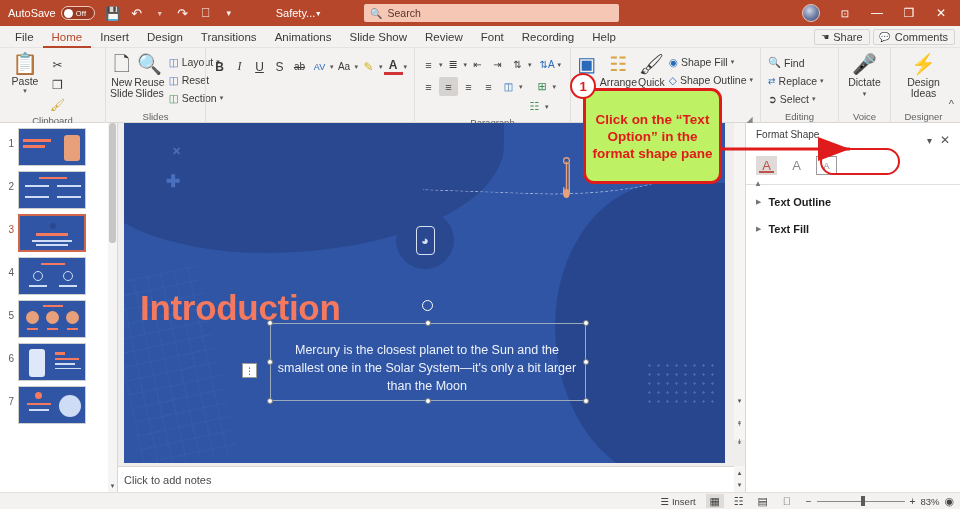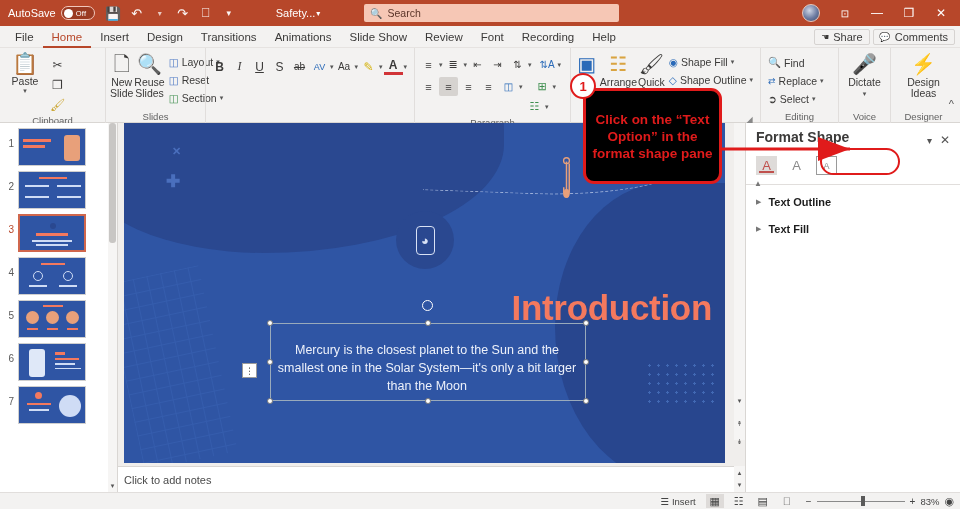--- a/index.html
+++ b/index.html
@@ -190,21 +190,21 @@
   }
   .icon-circle {
     position: absolute; left: 272px; top: 88px; width: 58px; height: 58px;
     background: #2A4890; border-radius: 50%; display: flex; align-items: center; justify-content: center;
   }
   .phone-ic {
     width: 19px; height: 29px; border: 1.6px solid #d9e2f5; border-radius: 4px;
     display: flex; align-items: center; justify-content: center; color: #d9e2f5; font-size: 13px;
   }
   .slide-title {
-    position: absolute; left: 0; right: 13px; top: 165px; text-align: right;
+    position: absolute; left: 0; right: 13px; top: 165px; text-align: left;
     font-size: 35px; color: #F4795E; font-weight: bold; letter-spacing: -0.3px; padding-left: 16px;
   }
   .slide-body {
     position: absolute; left: 148px; top: 218px; width: 310px; text-align: center;
     font-size: 12.5px; line-height: 18px; color: #EDF1FA;
   }
   .selbox { position: absolute; left: 146px; top: 200px; width: 316px; height: 78px; border: 1px solid #9ab; }
   .handle {
     position: absolute; width: 6px; height: 6px; background: #fff; border: 1px solid #7a7a7a; border-radius: 50%;
   }
@@ -217,21 +217,21 @@
     background: #fff; border: 1px solid #9a9a9a; display: flex; align-items: center;
     justify-content: center; font-size: 9px; color: #333;
   }
 
   
   .fspane {
     width: 215px; background: #fff; border-left: 1px solid #d9d6d3; position: relative;
     padding: 6px 10px 0 10px;
   }
   .fs-head { display: flex; align-items: flex-start; justify-content: space-between; }
-  .fs-title { font-size: 14px; color: #3b3a39; font-weight: bold; }
+  .fs-title { font-size: 10px; color: #3b3a39; font-weight: normal; }
   .fs-head-btns { display: flex; align-items: center; gap: 8px; padding-top: 4px; }
   .fs-hb { font-size: 10px; color: #555; cursor: pointer; }
   .fs-hb.close { font-size: 12px; }
   .fs-tabs { display: flex; align-items: center; gap: 14px; margin-top: 10px; font-size: 11px; color: #3b3a39;}
   .fs-tab { cursor: pointer; padding-bottom: 2px; }
   .fs-tab.active { font-weight: bold; color: #1d1d1d; }
   .fs-icons { display: flex; align-items: center; gap: 9px; margin-top: 9px; }
   .fsi {
     width: 21px; height: 19px; display: flex; align-items: center; justify-content: center;
     font-size: 13px; color: #8a8a8a; cursor: pointer; position: relative;
@@ -243,21 +243,21 @@
   .fs-caretup { position: absolute; left: 8px; top: -5px; font-size: 8px; color: #777; }
   .fs-row {
     display: flex; align-items: center; gap: 7px; height: 21px; font-size: 11px;
     color: #1d1d1d; font-weight: bold; cursor: pointer; margin-top: 6px;
   }
   .fs-row .tri { font-size: 7px; color: #777; font-weight: normal; }
 
   
   .callout {
     position: absolute; left: 583px; top: 88px; width: 139px; height: 96px;
-    background: #000000; border: 3px solid #E01B1B; border-radius: 11px;
+    background: #bef264; border: 3px solid #E01B1B; border-radius: 11px;
     display: flex; align-items: center; justify-content: center; text-align: center;
     font-size: 13.5px; font-weight: bold; color: #E01B1B; line-height: 17px;
     padding: 3px 6px; z-index: 60;
   }
   .step-badge {
     position: absolute; left: 570px; top: 73px; width: 26px; height: 26px;
     border-radius: 50%; background: #fff; border: 2.5px solid #E01B1B;
     display: flex; align-items: center; justify-content: center;
     font-size: 13px; font-weight: bold; color: #E01B1B; z-index: 61;
   }

